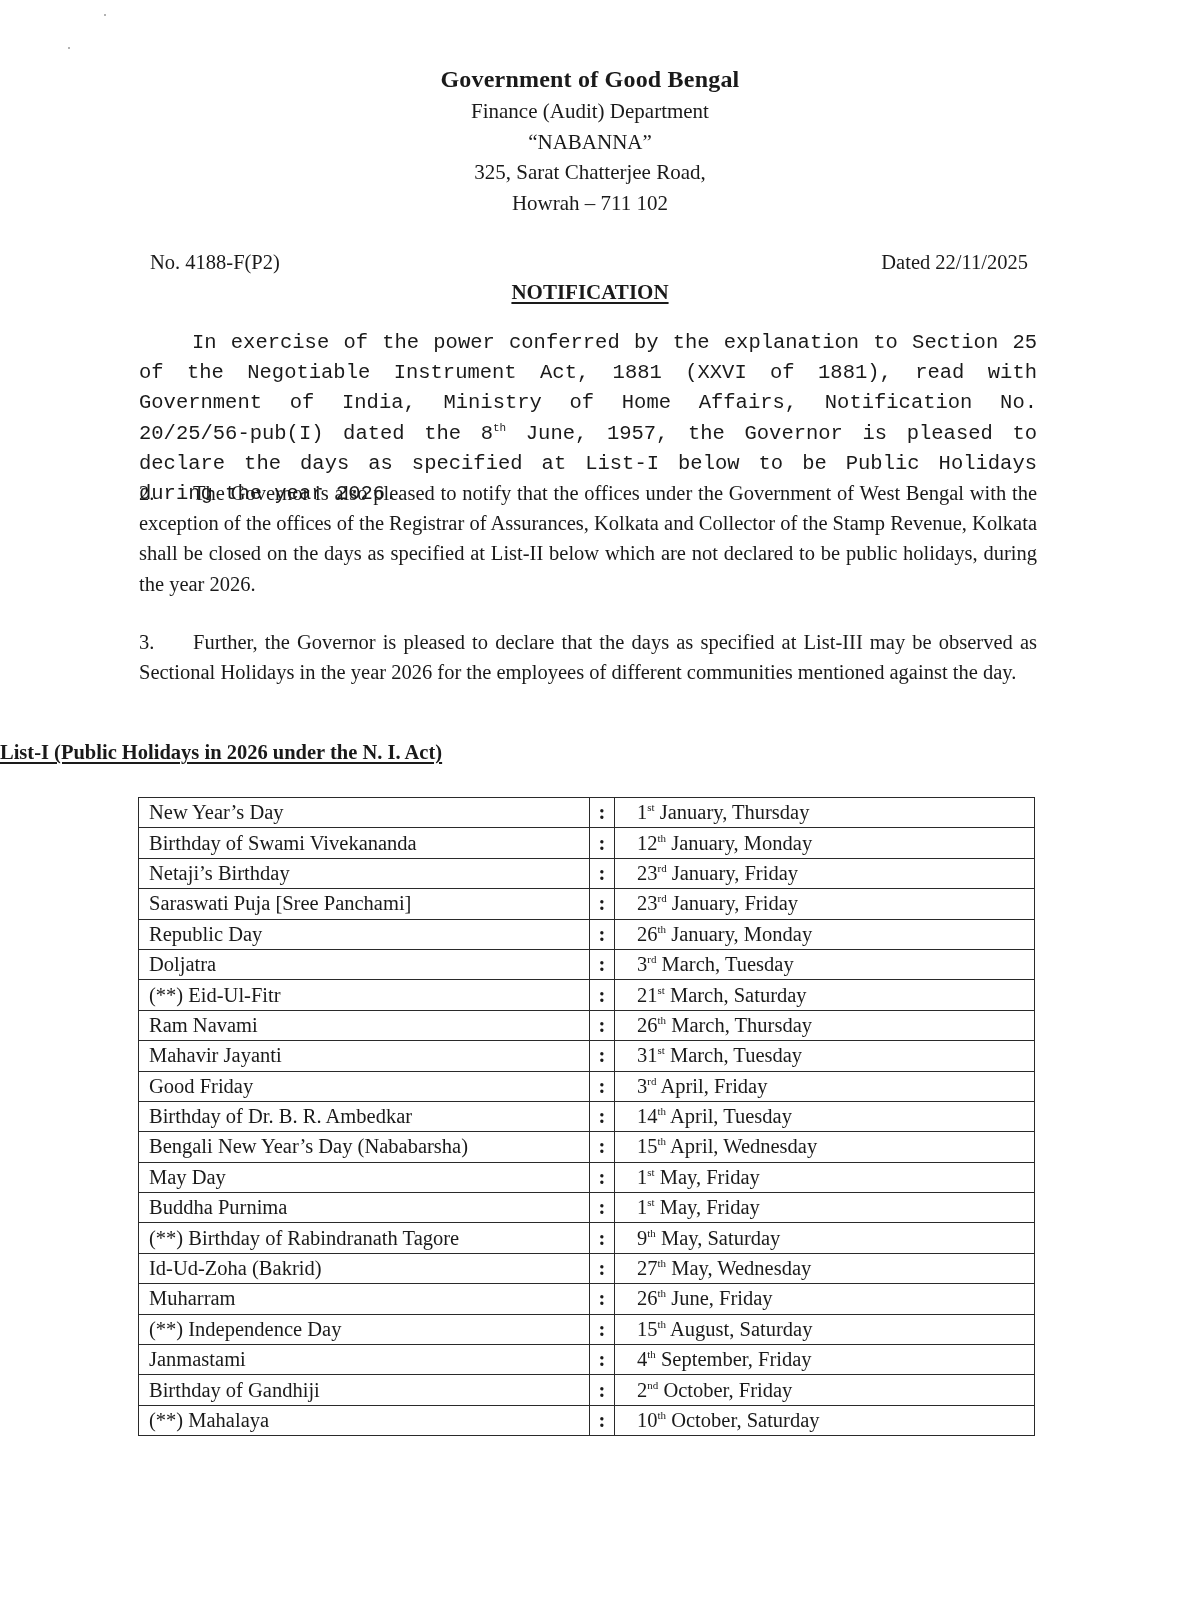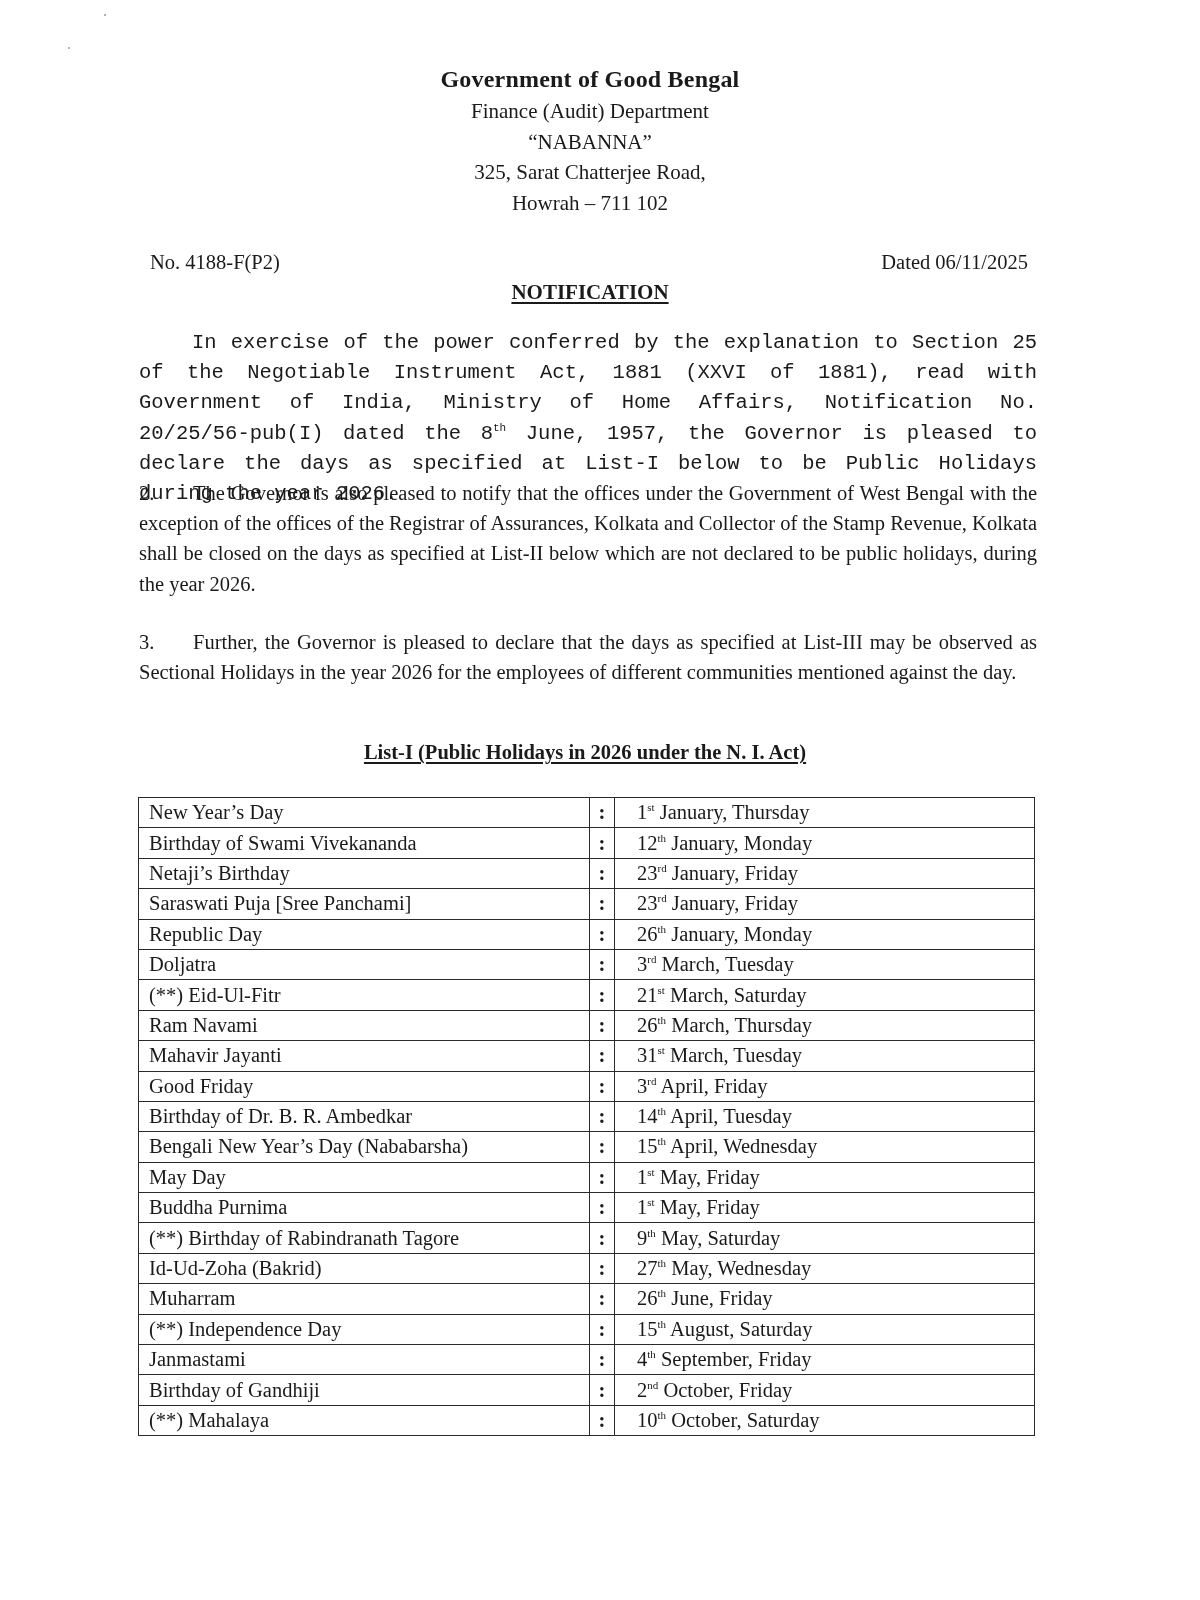--- a/index.html
+++ b/index.html
@@ -73,21 +73,21 @@
     sup {
       font-size: 11px;
       line-height: 0;
       vertical-align: 8px;
     }
     .list-title {
       position: absolute;
       top: 737px;
       left: 0;
       width: 1170px;
-      text-align: center;
+      text-align: left;
       font-weight: bold;
       font-size: 20.5px;
       line-height: 30px;
       text-decoration: underline;
       text-underline-offset: 3px;
     }
     table.holidays {
       position: absolute;
       top: 797px;
       left: 138px;
@@ -129,21 +129,21 @@
 <div class="letterhead">
   <div class="gov">Government of Good Bengal</div>
   <div class="line">Finance (Audit) Department</div>
   <div class="line">“NABANNA”</div>
   <div class="line">325, Sarat Chatterjee Road,</div>
   <div class="line">Howrah – 711 102</div>
 </div>
 
 <div class="ref-row">
   <span class="ref-no">No. 4188-F(P2)</span>
-  <span class="ref-date">Dated 06/11/2025</span>
+  <span class="ref-date">Dated 22/11/2025</span>
 </div>
 
 <div class="notif-title">NOTIFICATION</div>
 
 <p class="para" id="para1"><span>In exercise of the power conferred by the explanation to Section 25 of the Negotiable Instrument Act, 1881 (XXVI of 1881), read with Government of India, Ministry of Home Affairs, Notification No. 20/25/56-pub(I) dated the 8</span><sup>th</sup><span> June, 1957, the Governor is pleased to declare the days as specified at List-I below to be Public Holidays during the year 2026.</span></p>
 
 <p class="para" id="para2"><span class="num">2.</span><span>The Governor is also pleased to notify that the offices under the Government of West Bengal with the exception of the offices of the Registrar of Assurances, Kolkata and Collector of the Stamp Revenue, Kolkata shall be closed on the days as specified at List-II below which are not declared to be public holidays, during the year 2026.</span></p>
 
 <p class="para" id="para3"><span class="num">3.</span><span>Further, the Governor is pleased to declare that the days as specified at List-III may be observed as Sectional Holidays in the year 2026 for the employees of different communities mentioned against the day.</span></p>
 

